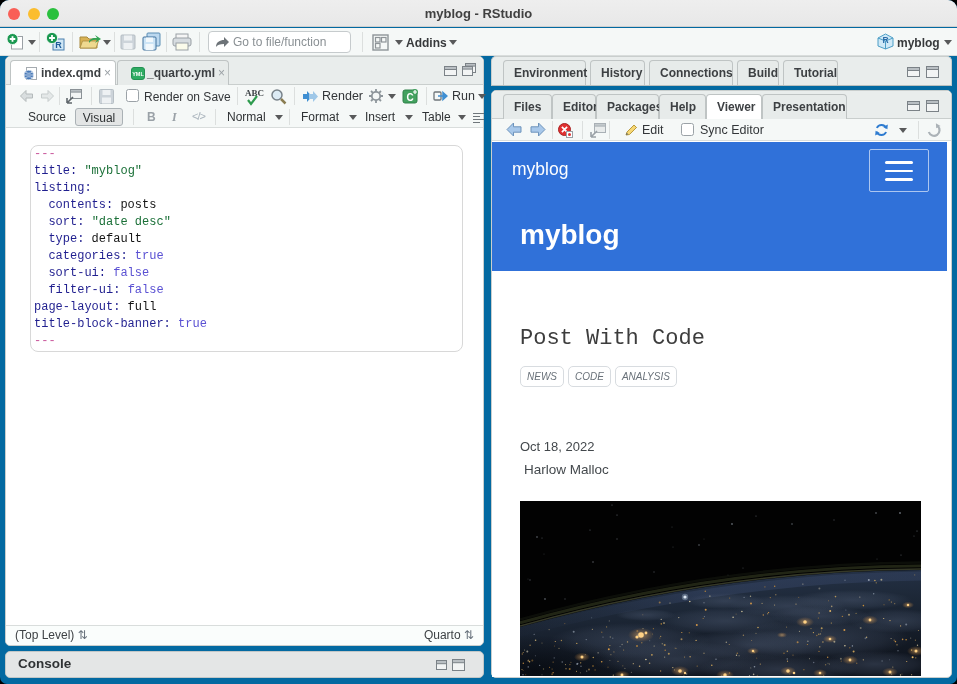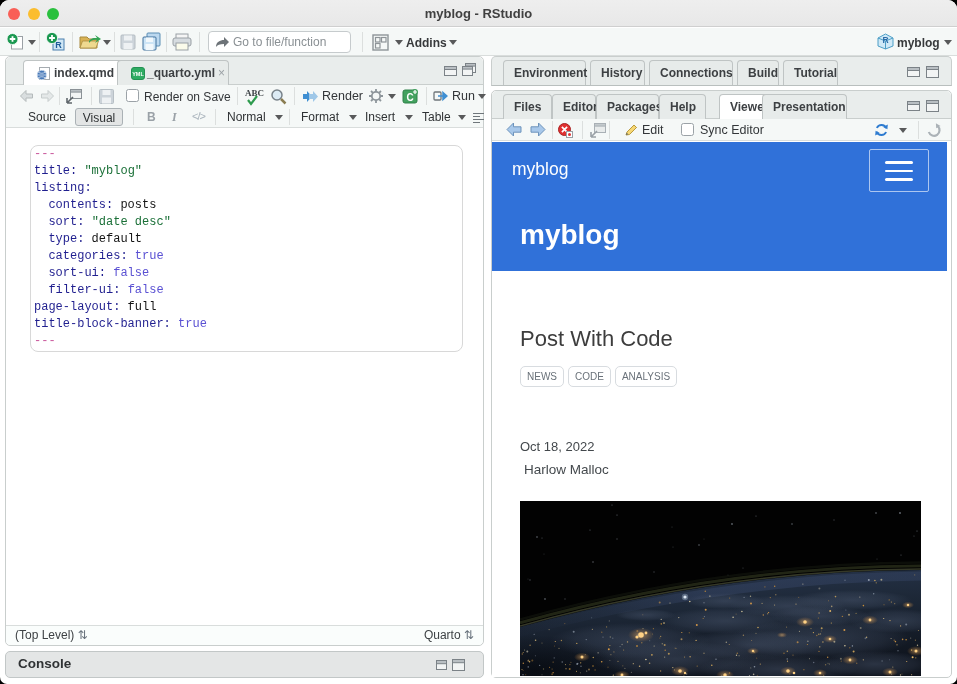--- a/index.html
+++ b/index.html
@@ -1,40 +1,40 @@
 <!DOCTYPE html>
 <html><head>
 <meta charset="utf-8">
 <style>
 * { margin:0; padding:0; box-sizing:border-box; }
 html,body { width:957px; height:684px; background:#000; overflow:hidden;
   font-family:"Liberation Sans", sans-serif; }
 #win { position:absolute; left:0; top:0; width:957px; height:684px;
-  border-radius:9px 9px 7px 7px; overflow:hidden; background:#ffffff; }
+  border-radius:9px 9px 7px 7px; overflow:hidden; background:#0369a1; }
 
 
 #titlebar { position:absolute; left:0; top:0; width:957px; height:27px;
   background:linear-gradient(#eeeeee,#e8e8e8); border-bottom:1px solid #cfcfcf; }
 .tl { position:absolute; top:8px; width:12px; height:12px; border-radius:50%; }
 #title { position:absolute; top:0; left:0; width:957px; height:27px; text-align:center;
   line-height:27px; font-size:13px; font-weight:bold; color:#404040; }
 
 
 #toolbar { position:absolute; left:0; top:28px; width:957px; height:28px;
   background:#f5f8f7; border-bottom:1px solid #d9dddc; }
 .tsep { position:absolute; top:4px; width:1px; height:20px; background:#dcdfde; }
 .caret { display:inline-block; width:0; height:0; border-left:4px solid transparent;
   border-right:4px solid transparent; border-top:5px solid #58595a; vertical-align:middle; }
 
 
 .pane { position:absolute; background:#f7fafa; }
 .tab { position:absolute; top:3px; height:25px; line-height:25px; font-size:12px; text-align:center;
   color:#3d4043; font-weight:bold; background:#e7ebea; border:1px solid #bfc4c4;
   border-bottom:none; border-radius:4px 4px 0 0; padding:0 10px; }
-.tab.active { background:#ffffff; height:26px;margin-left:13px; }
+.tab.active { background:#ffffff; height:26px; }
 .toolrow { position:absolute; left:0; right:0; background:#f5f8f7; }
 </style>
 </head>
 <body>
 <div id="win">
   <div id="titlebar">
     <div class="tl" style="left:8px;background:#f95f57;"></div>
     <div class="tl" style="left:28px;background:#fbbd2e;"></div>
     <div class="tl" style="left:47px;background:#2ac03e;"></div>
     <div id="title">myblog - RStudio</div>
@@ -337,22 +337,22 @@
 
       <div style="position:absolute;left:0;top:0;width:455px;height:129px;background:#3071d9;"></div>
       <div style="position:absolute;left:20px;top:17px;font-size:17.5px;color:#fdfeff;">myblog</div>
       <div style="position:absolute;left:377px;top:7px;width:60px;height:43px;border:1px solid rgba(255,255,255,0.6);border-radius:2px;">
         <div style="position:absolute;left:15px;top:11px;width:28px;height:2.6px;background:#fff;border-radius:2px;"></div>
         <div style="position:absolute;left:15px;top:19.6px;width:28px;height:2.6px;background:#fff;border-radius:2px;"></div>
         <div style="position:absolute;left:15px;top:28.2px;width:28px;height:2.6px;background:#fff;border-radius:2px;"></div>
       </div>
       <div style="position:absolute;left:28px;top:77px;font-size:28px;font-weight:bold;color:#ffffff;">myblog</div>
 
-      <div style="position:absolute;left:28px;top:184px;font-size:22px;color:#3d3d3d;">Post With Code</div>
-      <div style="position:absolute;left:28px;top:224px;">
+      <div style="position:absolute;left:28px;top:184px;font-size:22px;color:#3d3d3d;font-family:Liberation Mono, monospace;">Post With Code</div>
+      <div style="position:absolute;left:28px;top:224px;font-style:italic;">
         <span style="display:inline-block;border:1px solid #d8dce0;border-radius:5px;padding:4px 6px;font-size:10px;color:#697179;margin-right:4px;">NEWS</span><span style="display:inline-block;border:1px solid #d8dce0;border-radius:5px;padding:4px 6px;font-size:10px;color:#697179;margin-right:4px;">CODE</span><span style="display:inline-block;border:1px solid #d8dce0;border-radius:5px;padding:4px 6px;font-size:10px;color:#697179;">ANALYSIS</span>
       </div>
       <div style="position:absolute;left:28px;top:297px;font-size:13px;color:#43484c;">Oct 18, 2022</div>
       <div style="position:absolute;left:32px;top:320px;font-size:13.5px;color:#44494d;">Harlow Malloc</div>
       <div style="position:absolute;left:28px;top:359px;width:401px;height:175px;">
 <svg width="401" height="175" viewBox="0 0 401 175">
 <defs>
 <linearGradient id="eg" x1="0" y1="0" x2="0.2" y2="1">
                 <stop offset="0" stop-color="#28364e"></stop>
                 <stop offset="0.4" stop-color="#1e2939"></stop>

